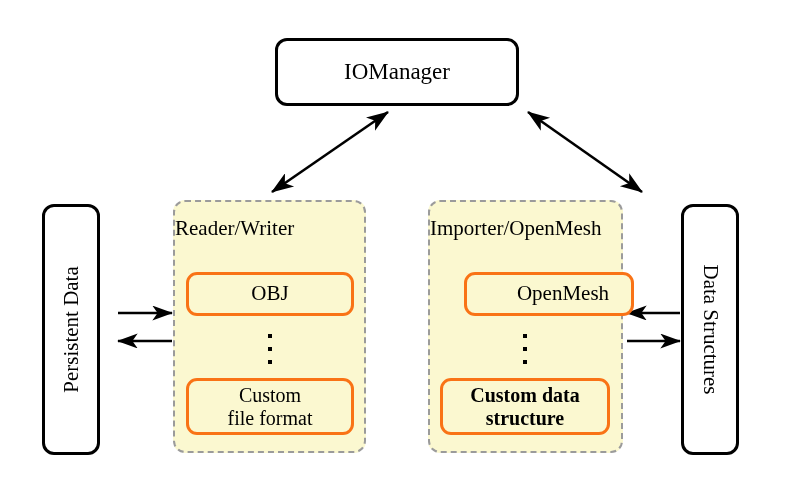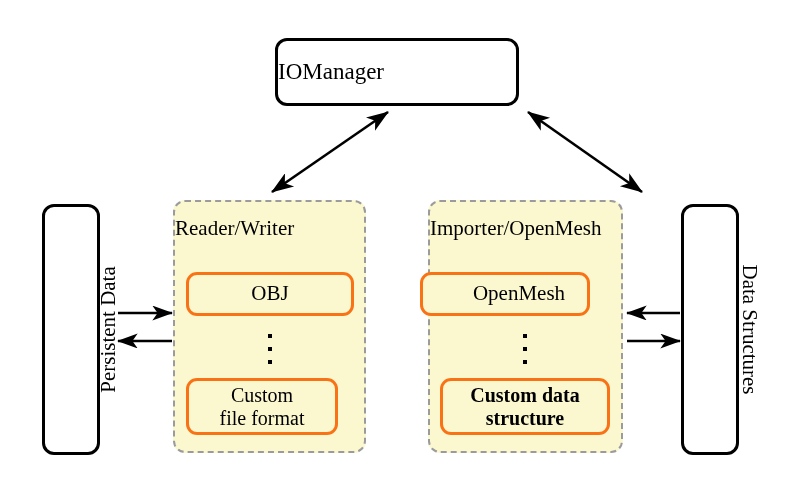--- a/index.html
+++ b/index.html
@@ -20,21 +20,21 @@
 
   
   .hardbox {
     position: absolute;
     box-sizing: border-box;
     border: 3px solid #000000;
     border-radius: 12px;
     background: #ffffff;
     display: flex;
     align-items: center;
-    justify-content: flex-start;
+    justify-content: center;
     text-align: center;
     color: #000000;
   }
 
   .panel {
     position: absolute;
     box-sizing: border-box;
     border: 2px dashed #9b9b9b;
     border-radius: 12px;
     background: #fbf8d0;
@@ -67,22 +67,22 @@
   .panel-label {
     position: absolute;
     top: 14px;
     left: 0; right: 0;
     font-size: 21px;
     color: #000000;
     white-space: nowrap;
   }
 
   #box-obj        { left: 186px; top: 272px; width: 168px; height: 44px; font-size: 21px; }
-  #box-custom-ff  { left: 186px; top: 378px; width: 152px; height: 57px; font-size: 20px; }
-  #box-openmesh   { left: 420px; top: 272px; width: 170px; height: 44px; font-size: 21px; padding-left: 28px; }
+  #box-custom-ff  { left: 186px; top: 378px; width: 168px; height: 57px; font-size: 20px; }
+  #box-openmesh   { left: 464px; top: 272px; width: 170px; height: 44px; font-size: 21px; padding-left: 28px; }
   #box-custom-ds  { left: 440px; top: 378px; width: 170px; height: 57px; font-size: 20px; font-weight: bold; }
 
   
   .vdots {
     position: absolute;
     width: 20px;
     display: flex;
     flex-direction: column;
     align-items: center;
     justify-content: space-between;

